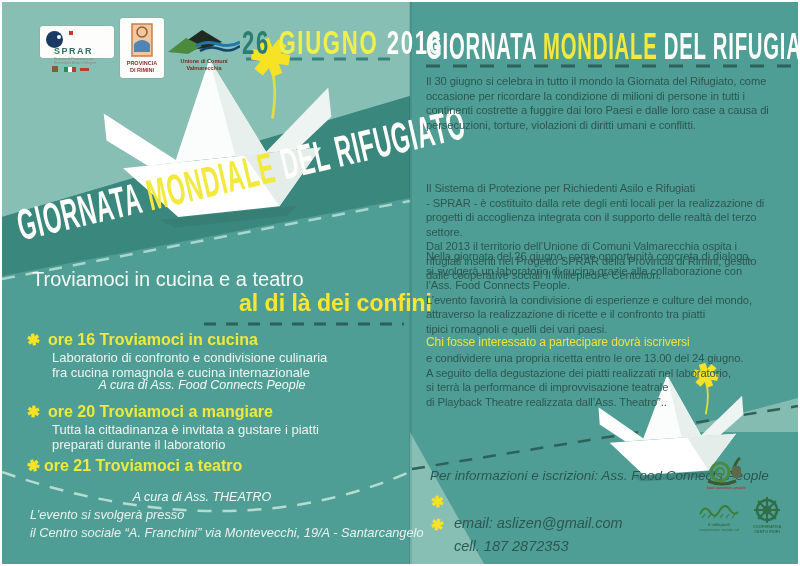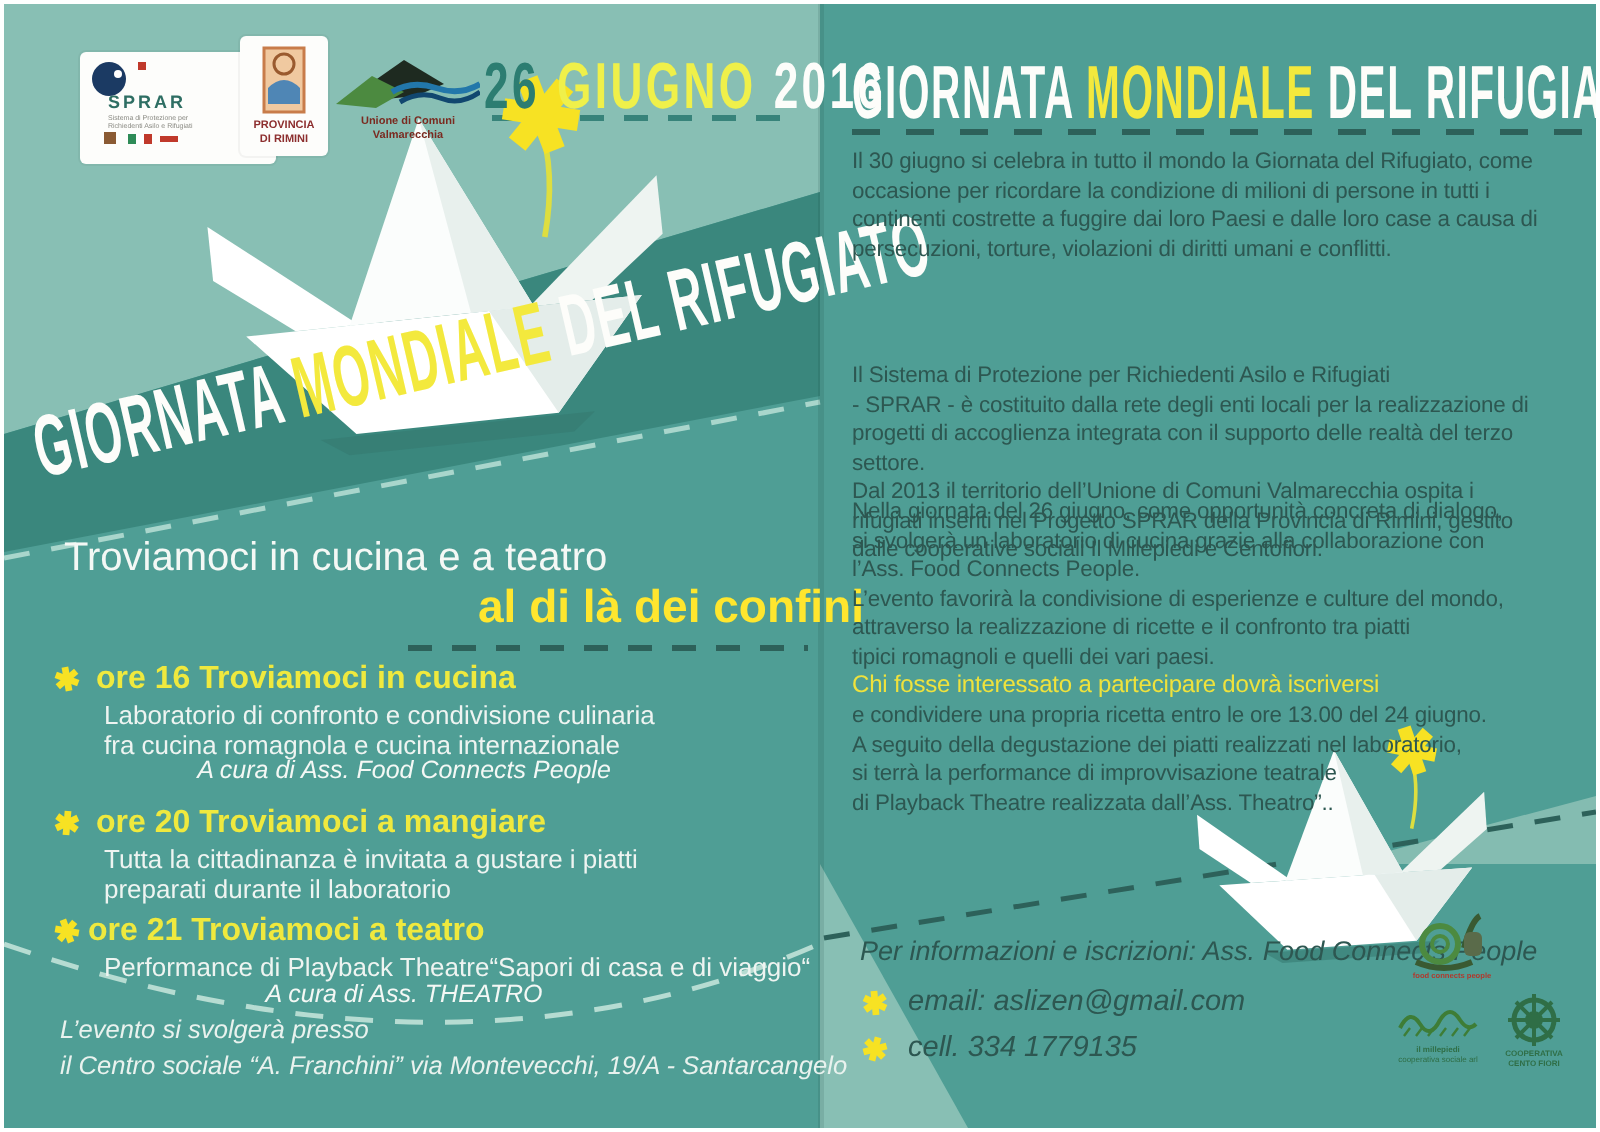--- a/index.html
+++ b/index.html
@@ -19,21 +19,21 @@
   .sub2{left:0;top:288px;width:402px;text-align:right;font-size:23px;font-weight:700;color:#ffe62e;margin-left:28px;}
   .ev-title{font-size:16px;font-weight:700;color:#efe93e;}
   .ev-desc{font-size:13px;line-height:15px;color:#eef4f1;white-space:pre-line;}
   .ev-credit{font-size:12.5px;font-style:italic;color:#f4f8f5;text-align:center;}
   .venue{left:28px;top:504px;font-size:12.8px;line-height:18px;font-style:italic;color:#e9f2ee;white-space:pre-line;}
   .ast-b{position:absolute;width:15px;height:15px;}
   
   .body{left:424px;width:374px;font-size:11.2px;line-height:14.5px;color:#2d5751;white-space:pre-line;letter-spacing:-0.1px;}
   .hl{left:424px;top:333px;font-size:12px;font-weight:400;color:#efe23c;letter-spacing:-0.1px;}
   .info{left:428px;top:466px;font-size:13.5px;font-style:italic;color:#2d5751;}
-  .contact{font-size:14.5px;font-style:italic;color:#2d5751;}
+  .contact{font-size:14.5px;font-style:italic;color:#2d5751;margin-top:22px;}
   
   .whitebox{background:#fdfdfb;border-radius:3px;box-shadow:0 0 0 1px rgba(0,0,0,0.04);}
   .sprar-name{left:14px;top:20px;font-size:9px;letter-spacing:1.5px;color:#2e6e63;font-weight:700;}
   .tiny{color:#8b8b84;font-size:3.5px;line-height:4.2px;}
   .prov-name{font-size:5.5px;line-height:6.5px;font-weight:700;color:#8d2f2f;text-align:center;width:100%;}
   .valm-name{font-size:5.5px;line-height:6.5px;font-weight:700;color:#7a2a20;text-align:center;width:100%;}
   .minilogo-cap{font-size:4px;line-height:5px;font-weight:700;color:#2f6e46;text-align:center;white-space:pre-line;}
   .fcp-cap{font-size:3.8px;font-weight:700;color:#b03a2e;text-align:center;}
 </style>
 </head>
@@ -77,21 +77,21 @@
     <line x1="202" y1="322" x2="402" y2="322" stroke="#2d615a" stroke-width="3" stroke-dasharray="12 10"></line>
     <path d="M0,470 C150,522 290,523 412,468" stroke="#b6dcd2" stroke-width="2.5" stroke-dasharray="14 11" fill="none"></path>
     <line x1="410" y1="467" x2="796" y2="404" stroke="#2d615a" stroke-width="2.5" stroke-dasharray="13 11"></line>
 
     <use href="#boat" transform="translate(105,52) scale(1.13) rotate(-6,100,75)"></use>
     <use href="#boat" transform="translate(598,370) scale(0.72) rotate(-4,100,75)"></use>
 
     <rect x="407" y="0" width="3" height="562" fill="rgba(15,55,50,0.12)"></rect>
   </svg>
 
-  <div class="abs whitebox" style="left:38px;top:24px;width:74px;height:56px;padding-left:24px;">
+  <div class="abs whitebox" style="left:38px;top:24px;width:74px;height:32px;">
     <div class="abs" style="left:6px;top:5px;width:17px;height:17px;border-radius:50%;background:#1b3a63;"></div>
     <div class="abs" style="left:17px;top:9px;width:4px;height:4px;border-radius:50%;background:#ffffff;"></div>
     <div class="abs" style="left:29px;top:5px;width:4px;height:4px;background:#c0392b;"></div>
     <div class="abs sprar-name">SPRAR</div>
     <div class="abs tiny" style="left:14px;top:31px;">Sistema di Protezione per</div>
     <div class="abs tiny" style="left:14px;top:35px;">Richiedenti Asilo e Rifugiati</div>
     <div class="abs" style="left:12px;top:40px;width:6px;height:6px;background:#8a5a33;"></div>
     <div class="abs" style="left:24px;top:41px;width:12px;height:5px;background:linear-gradient(90deg,#2e8b57 33%,#ffffff 33% 66%,#c0392b 66%);"></div>
     <div class="abs" style="left:40px;top:42px;width:9px;height:3px;background:#c0392b;"></div>
   </div>
@@ -144,21 +144,20 @@
       <use href="#ast" transform="rotate(35)"></use>
     </svg>
   <div class="abs ev-title" style="left:46px;top:401px;">ore 20 Troviamoci a mangiare</div>
   <div class="abs ev-desc" style="left:50px;top:420px;">Tutta la cittadinanza è invitata a gustare i piatti
 preparati durante il laboratorio</div>
 
   <svg class="ast-b" style="left:24px;top:456px;" viewBox="-20 -20 40 40">
       <use href="#ast" transform="rotate(10)"></use>
     </svg>
   <div class="abs ev-title" style="left:42px;top:455px;">ore 21 Troviamoci a teatro</div>
-  <div class="abs ev-desc" style="left:50px;top:474px;">Performance di Playback Theatre“Sapori di casa e di viaggio“</div>
   <div class="abs ev-credit" style="left:0;top:488px;width:400px;">A cura di Ass. THEATRO</div>
 
   <div class="abs venue">L’evento si svolgerà presso
 il Centro sociale “A. Franchini” via Montevecchi, 19/A - Santarcangelo</div>
 
   <div class="abs big-title right-title">
     <span>GIORNATA </span><span class="yl">MONDIALE</span><span> DEL RIFUGIATO</span>
   </div>
 
   <div class="abs body" style="top:72px;">Il 30 giugno si celebra in tutto il mondo la Giornata del Rifugiato, come
@@ -187,21 +186,21 @@
   <div class="abs info">Per informazioni e iscrizioni: Ass. Food Connects People</div>
 
   <svg class="ast-b" style="left:428px;top:492px;" viewBox="-20 -20 40 40">
       <use href="#ast" transform="rotate(25)"></use>
     </svg>
   <div class="abs contact" style="left:452px;top:491px;">email: aslizen@gmail.com</div>
 
   <svg class="ast-b" style="left:428px;top:515px;" viewBox="-20 -20 40 40">
       <use href="#ast" transform="rotate(45)"></use>
     </svg>
-  <div class="abs contact" style="left:452px;top:514px;">cell. 334 1779135</div>
+  <div class="abs contact" style="left:452px;top:514px;">cell. 187 2872353</div>
 
   <div class="abs" style="left:700px;top:452px;width:48px;height:42px;">
     <svg width="48" height="32" viewBox="0 0 48 32">
       <circle cx="18" cy="18" r="9" fill="none" stroke="#4c8a40" stroke-width="3"></circle>
       <circle cx="18" cy="18" r="4" fill="none" stroke="#4c8a40" stroke-width="2"></circle>
       <path d="M6,27 q14,6 28,0" stroke="#3a5a32" stroke-width="3" fill="none"></path>
       <path d="M30,20 q4,-14 8,-16" stroke="#3a5a32" stroke-width="3" fill="none"></path>
       <rect x="30" y="12" width="9" height="12" rx="3" fill="#5a6b4a"></rect>
     </svg>
     <div class="fcp-cap">food connects people</div>

